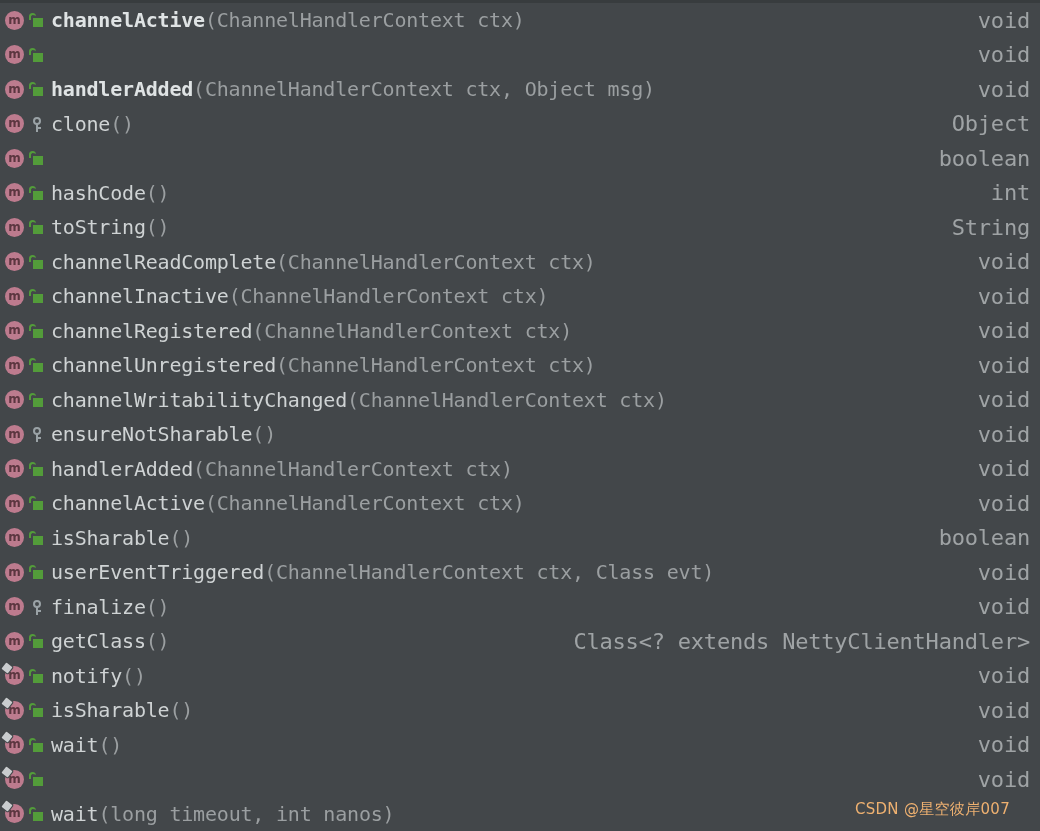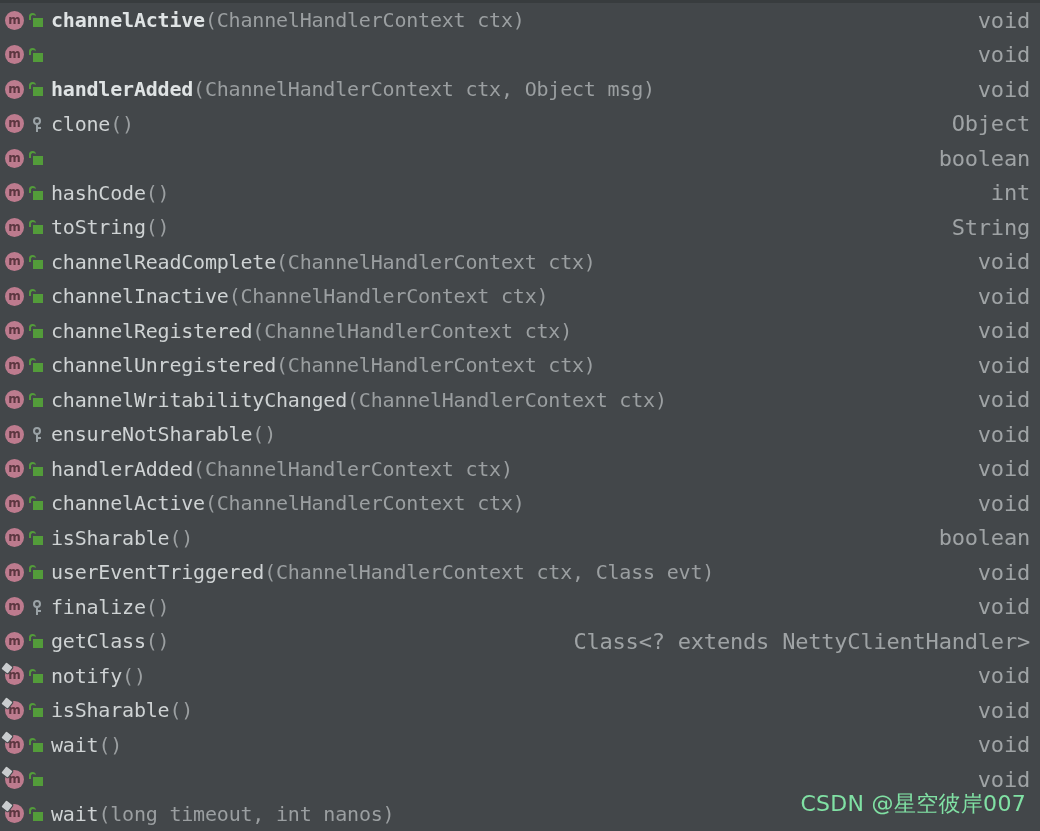--- a/index.html
+++ b/index.html
@@ -162,25 +162,25 @@
   .spacer { flex: 1 1 auto; min-width: 14px; }
   .rtype {
     flex: 0 0 auto;
     font-size: 22px;
     letter-spacing: -0.2px;
     color: #9fa3a5;
     text-align: right;
   }
   #watermark {
     position: absolute;
-    right: 14px;
+    right: 30px;
     bottom: 12px;
     font-family: "DejaVu Sans", "Liberation Sans", sans-serif;
-    font-size: 22px;
-    color: #86efac;
+    font-size: 15px;
+    color: #fdba74;
     opacity: 0.92;
     pointer-events: none;
     letter-spacing: 0.3px;
   }
 </style>
 </head>
 <body>
 
 <div id="app">
   <div id="top-border"></div>

